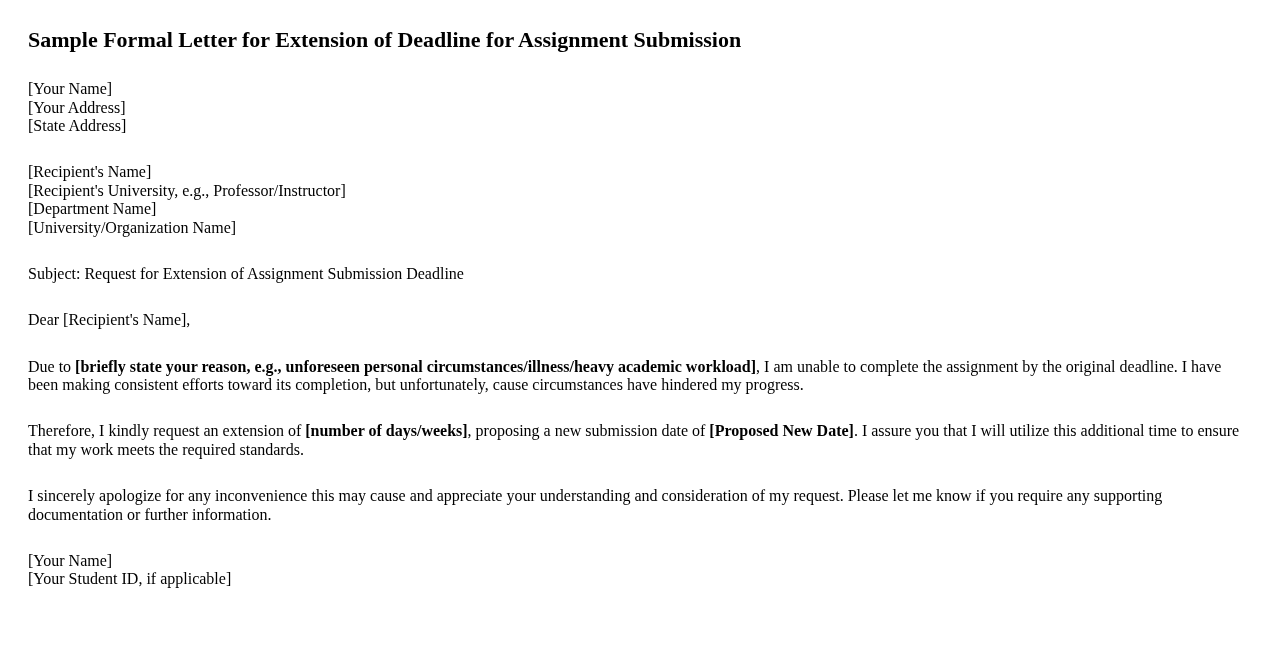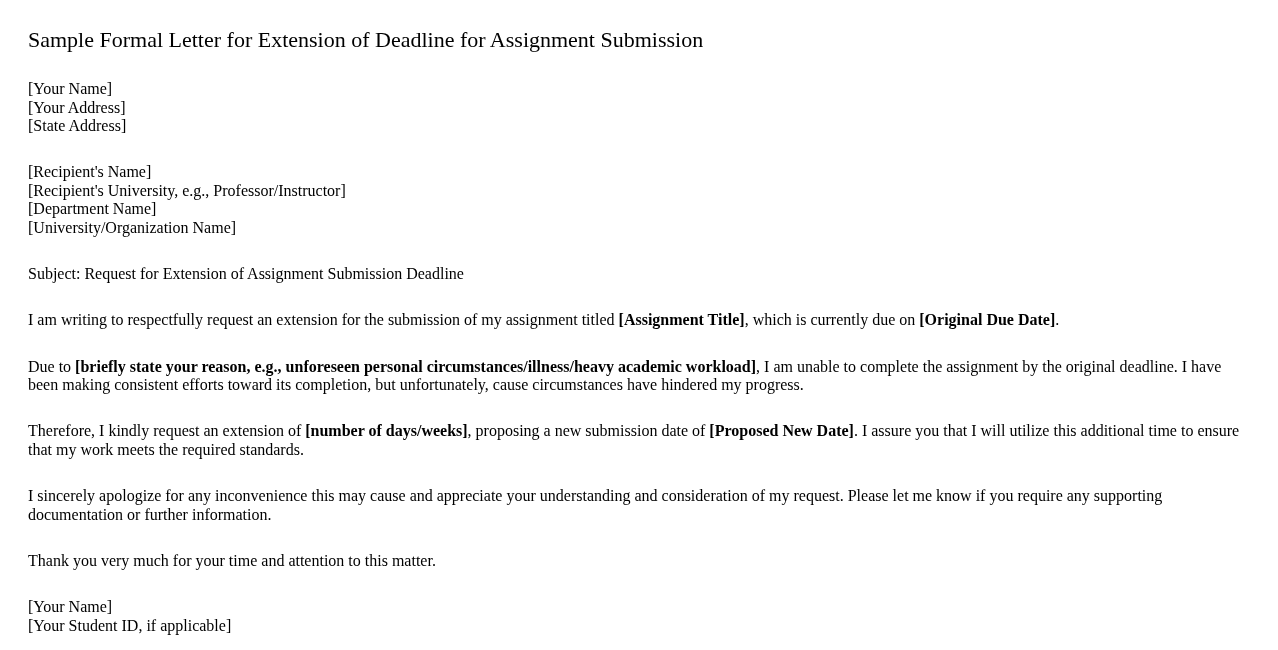--- a/index.html
+++ b/index.html
@@ -8,21 +8,21 @@
   }
   body {
     margin: 8px 30px 8px 28px;
     width: 1220px;
     font-family: "Liberation Serif", "DejaVu Serif", serif;
     font-size: 16px;
     line-height: 1.15;
   }
   h1.letter-title {
     font-size: 22px;
-    font-weight: normal;
+    font-weight: bold;
     margin: 20px 0 18px 0;
     line-height: 1.1;
   }
   p {
     margin: 28px 0;
   }
   .line { display: block; }
   strong { font-weight: bold; }
 </style>
 </head>
@@ -40,35 +40,32 @@
 
   <p>
     <span class="line">[Recipient's Name]</span>
     <span class="line">[Recipient's University, e.g., Professor/Instructor]</span>
     <span class="line">[Department Name]</span>
     <span class="line">[University/Organization Name]</span>
   </p>
 
   <p>Subject: Request for Extension of Assignment Submission Deadline</p>
 
+  <p>Dear [Recipient's Name],</p>
 
-  <p>
-    <span>I am writing to respectfully request an extension for the submission of my assignment titled </span><strong>[Assignment Title]</strong><span>, which is currently due on </span><strong>[Original Due Date]</strong><span>.</span>
-  </p>
 
   <p>
     <span>Due to </span><strong>[briefly state your reason, e.g., unforeseen personal circumstances/illness/heavy academic workload]</strong><span>, I am unable to complete the assignment by the original deadline. I have been making consistent efforts toward its completion, but unfortunately, cause circumstances have hindered my progress.</span>
   </p>
 
   <p>
     <span>Therefore, I kindly request an extension of </span><strong>[number of days/weeks]</strong><span>, proposing a new submission date of </span><strong>[Proposed New Date]</strong><span>. I assure you that I will utilize this additional time to ensure that my work meets the required standards.</span>
   </p>
 
   <p>I sincerely apologize for any inconvenience this may cause and appreciate your understanding and consideration of my request. Please let me know if you require any supporting documentation or further information.</p>
 
-  <p>Thank you very much for your time and attention to this matter.</p>
 
   <p>
     <span class="line">[Your Name]</span>
     <span class="line">[Your Student ID, if applicable]</span>
   </p>
 
 </main>
 
 </body></html>

